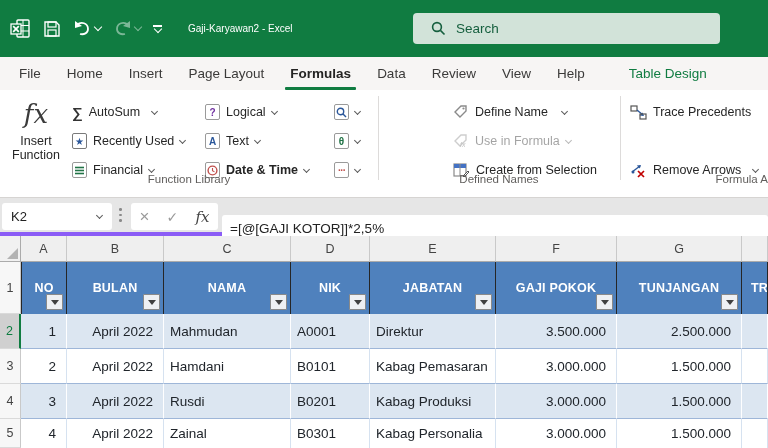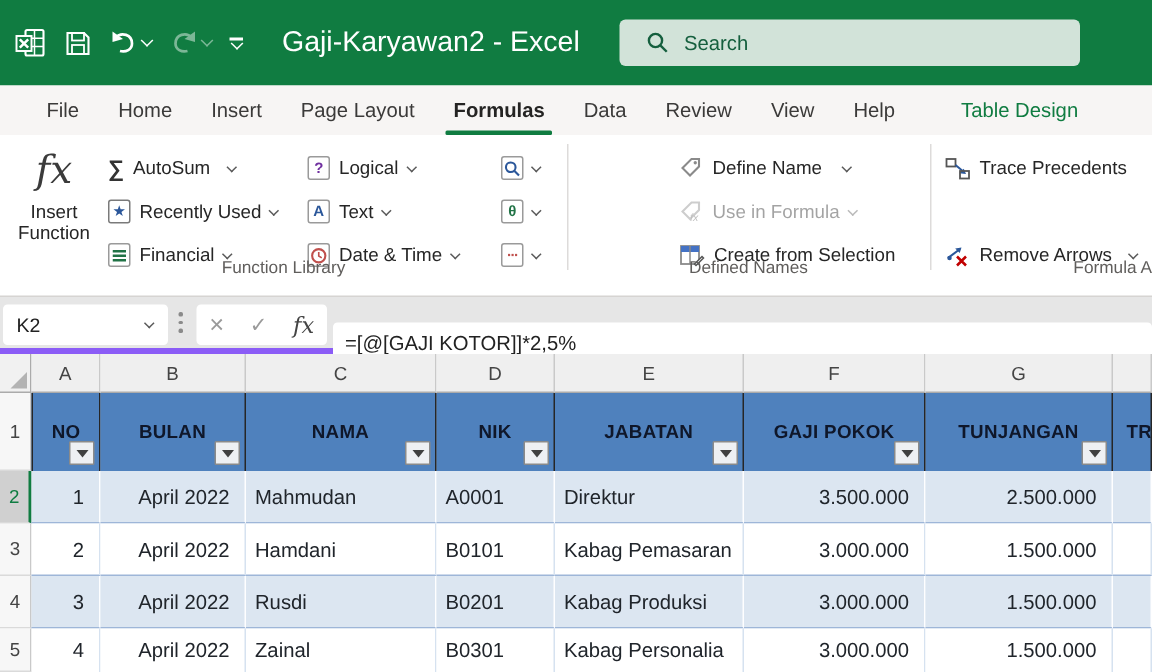--- a/index.html
+++ b/index.html
@@ -8,25 +8,25 @@
   #app { position:relative; width:768px; height:448px; overflow:hidden; }
 
   
   .titlebar { position:absolute; left:0; top:0; width:768px; height:57px; background:#107C41; }
   .qat { position:absolute; left:10px; top:0; height:57px; display:flex; align-items:center; gap:12px; }
   .qat-btn { display:flex; align-items:center; gap:3px; color:#fff; }
   .qat-btn.disabled { opacity:.45; }
   .chev-w { width:6px; height:6px; border-right:1.5px solid #fff; border-bottom:1.5px solid #fff; transform:rotate(45deg); margin-top:-3px; }
   .qat-custom { display:flex; flex-direction:column; align-items:center; gap:2px; }
   .qat-custom .bar { width:9px; height:1.5px; background:#fff; }
-  .title-text { position:absolute; left:188px; top:0; height:57px; display:flex; align-items:center; color:#fff; font-size:19px; }
+  .title-text { position:absolute; left:188px; top:0; height:57px; display:flex; align-items:center; color:#fff; font-size:10px; }
   .searchbox { position:absolute; left:413px; top:13px; width:307px; height:31px; background:#D2E3D9; border-radius:4px; display:flex; align-items:center; gap:10px; padding-left:18px; color:#155F3E; font-size:13.5px; }
 
   
-  .tabrow { position:absolute; left:0; top:57px; width:768px; height:33px; background:#F7F5F4; display:flex; align-items:flex-end; padding-left:18px; font-size:13.5px; color:#3b3a39; }
+  .tabrow { position:absolute; left:0; top:57px; width:768px; height:33px; background:#F7F5F4; display:flex; align-items:flex-end; padding-left:6px; font-size:13.5px; color:#3b3a39; }
   .tab { padding:0 13px; height:33px; display:flex; align-items:center; position:relative; white-space:nowrap; }
   .tab.active { font-weight:700; color:#252423; }
   .tab.active::after { content:""; position:absolute; left:8px; right:8px; bottom:0; height:3px; background:#107C41; border-radius:1px; }
   .tab.contextual { color:#107C41; margin-left:18px; }
 
   
   .ribbon { position:absolute; left:0; top:90px; width:768px; height:108px; background:#fff; border-bottom:1px solid #D6D4D2; }
   .rib-sep { position:absolute; top:6px; height:84px; width:1px; background:#DDDBDA; }
   .big-btn { position:absolute; top:4px; width:62px; height:92px; display:flex; flex-direction:column; align-items:center; justify-content:flex-start; color:#262626; font-size:12.5px; border-radius:3px; }
   .big-btn .big-ico { height:40px; display:flex; align-items:center; justify-content:center; }
@@ -59,21 +59,21 @@
   
   .row-strip{top:0;height:26px} .row-1{top:26px;height:52px} .row-2{top:78px;height:35px}
   .row-3{top:113px;height:35px} .row-4{top:148px;height:35px} .row-5{top:183px;height:29px}
 
   .colhdr { background:#EFEFEF; border-right:1px solid #C9C9C9; border-bottom:1px solid #ABABAB; display:flex; align-items:center; justify-content:center; font-size:12.5px; color:#444; }
   .corner { background:#F1F1F1; border-right:1px solid #ABABAB; border-bottom:1px solid #ABABAB; }
   .corner .tri { position:absolute; right:2px; bottom:2px; width:0; height:0; border-left:11px solid transparent; border-bottom:11px solid #B3B3B3; }
   .rowhdr { background:#F7F7F7; border-right:1px solid #C9C9C9; border-bottom:1px solid #DADADA; display:flex; align-items:center; justify-content:center; font-size:12.5px; color:#444; }
   .rowhdr.active { background:#D0D0D0; color:#0E7C41; border-right:2px solid #107C41; }
 
-  .thead { background:#4F81BD; border-right:1px solid #262626; display:flex; align-items:center; justify-content:center; color:#0f172a; font-weight:700; font-size:12.5px; letter-spacing:.2px; }
+  .thead { background:#4F81BD; border-right:1px solid #262626; display:flex; align-items:center; justify-content:center; color:#ffffff; font-weight:700; font-size:12.5px; letter-spacing:.2px; }
   .thead.first { border-left:1px solid #262626; }
   .filter-btn { position:absolute; right:3px; bottom:4px; width:17px; height:16px; background:#EEF0F3; border:1px solid #8a8a8a; border-radius:1px; display:flex; align-items:center; justify-content:center; }
   .filter-btn .tri-dn { width:0; height:0; border-left:4px solid transparent; border-right:4px solid transparent; border-top:5px solid #404040; }
   .thead.clip { justify-content:flex-start; padding-left:9px; overflow:hidden;align-items:center; }
 
   .dcell { font-size:13.5px; color:#20252b; display:flex; align-items:center; border-bottom:1px solid #9EB6D8; }
   .band { background:#DCE6F1; border-right:1px solid rgba(255,255,255,.95); }
   .plain { background:#FFFFFF; border-right:1px solid #D6E2F0; }
   .al-r { justify-content:flex-end; padding-right:10px; }
   .al-l { justify-content:flex-start; padding-left:6px; }
@@ -183,21 +183,21 @@
     <div class="rb-small" style="left:205px; top:9px;">
       <span class="pg-ico" style="color:#7030A0;">?</span>
       <span>Logical</span>
       <i class="chev-g"></i>
     </div>
     <div class="rb-small" style="left:205px; top:38px;">
       <span class="pg-ico" style="color:#2B579A;">A</span>
       <span>Text</span>
       <i class="chev-g"></i>
     </div>
-    <div class="rb-small" style="left:205px; top:67px;">
+    <div class="rb-small" style="left:205px; top:67px;font-weight:bold;">
       <span class="pg-ico">
         <svg width="11" height="11" viewBox="0 0 11 11">
             <circle cx="5.5" cy="5.5" r="4.4" fill="none" stroke="#C0504D" stroke-width="1.4"></circle>
             <path d="M5.5 3 v2.7 l2 1.2" fill="none" stroke="#C0504D" stroke-width="1.1"></path>
           </svg>
       </span>
       <span>Date &amp; Time</span>
       <i class="chev-g"></i>
     </div>
 

